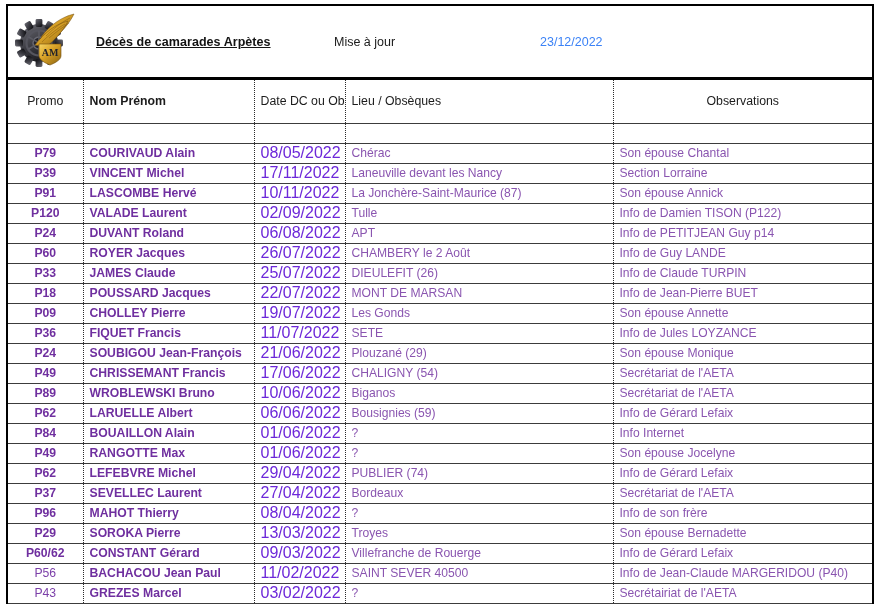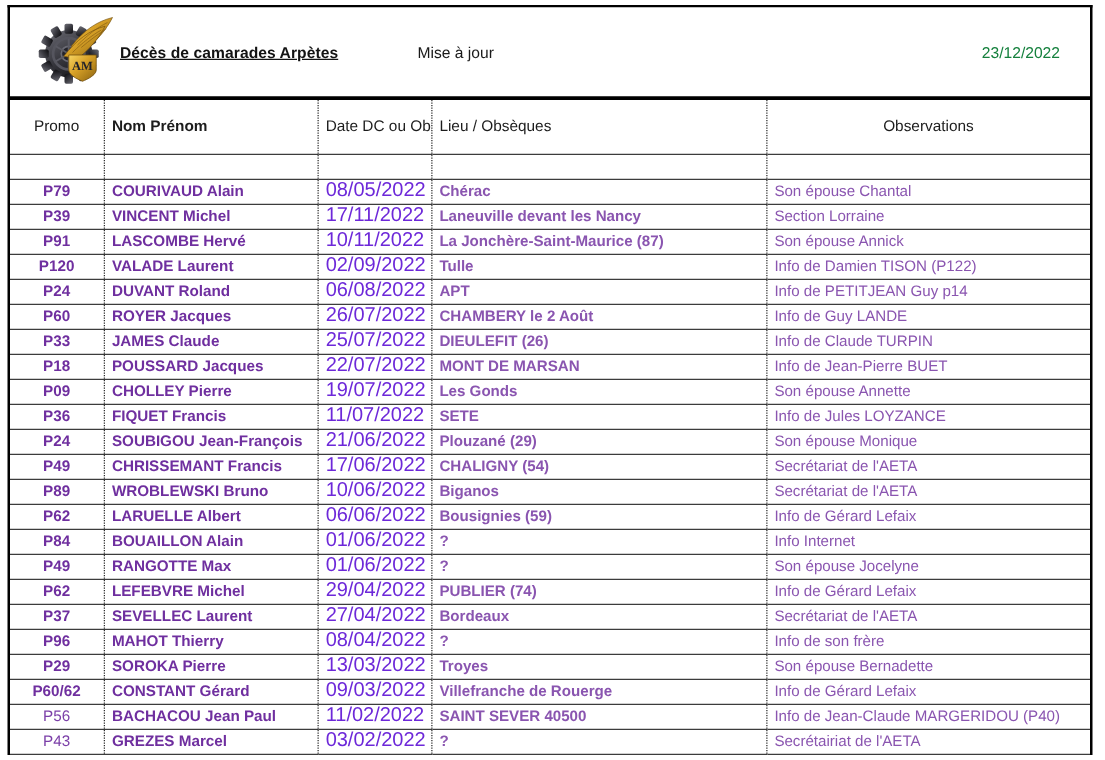--- a/index.html
+++ b/index.html
@@ -45,21 +45,21 @@
     align-items: center;
     background: #ffffff;
   }
 
   .logo-wrap {
     width: 86px;
     min-width: 86px;
     height: 58px;
     display: flex;
     align-items: center;
-    justify-content: flex-end;
+    justify-content: flex-start;
     padding-left: 6px;
     box-sizing: border-box;
   }
 
   .header-title {
     font-size: 12.5px;
     font-weight: bold;
     color: #131313;
     letter-spacing: 0.05px;
     white-space: nowrap;
@@ -73,24 +73,24 @@
     font-weight: normal;
     color: #1a1a1a;
     white-space: nowrap;
     min-width: 206px;
     text-align: left;
   }
 
   .header-date {
     font-size: 12.5px;
     font-weight: normal;
-    color: #15803d;
+    color: #3b82f6;
     white-space: nowrap;
     flex: 1;
-    text-align: right;
+    text-align: left;
     padding-right: 24px;
   }
 
   
   table.listing {
     width: 100%;
     border-collapse: collapse;
     table-layout: fixed;
     background: #ffffff;
   }
@@ -153,21 +153,21 @@
   td.date {
     text-align: center;
     font-size: 16px;
     font-weight: normal;
     color: #6d28d9;
   }
 
   td.lieu {
     text-align: left;
     font-size: 12.1px;
-    font-weight: bold;
+    font-weight: normal;
     color: #8a55b0;
     padding-left: 8px;
   }
 
   td.obs {
     text-align: left;
     font-size: 12.1px;
     font-weight: normal;
     color: #8a55b0;
     padding-left: 9px;

